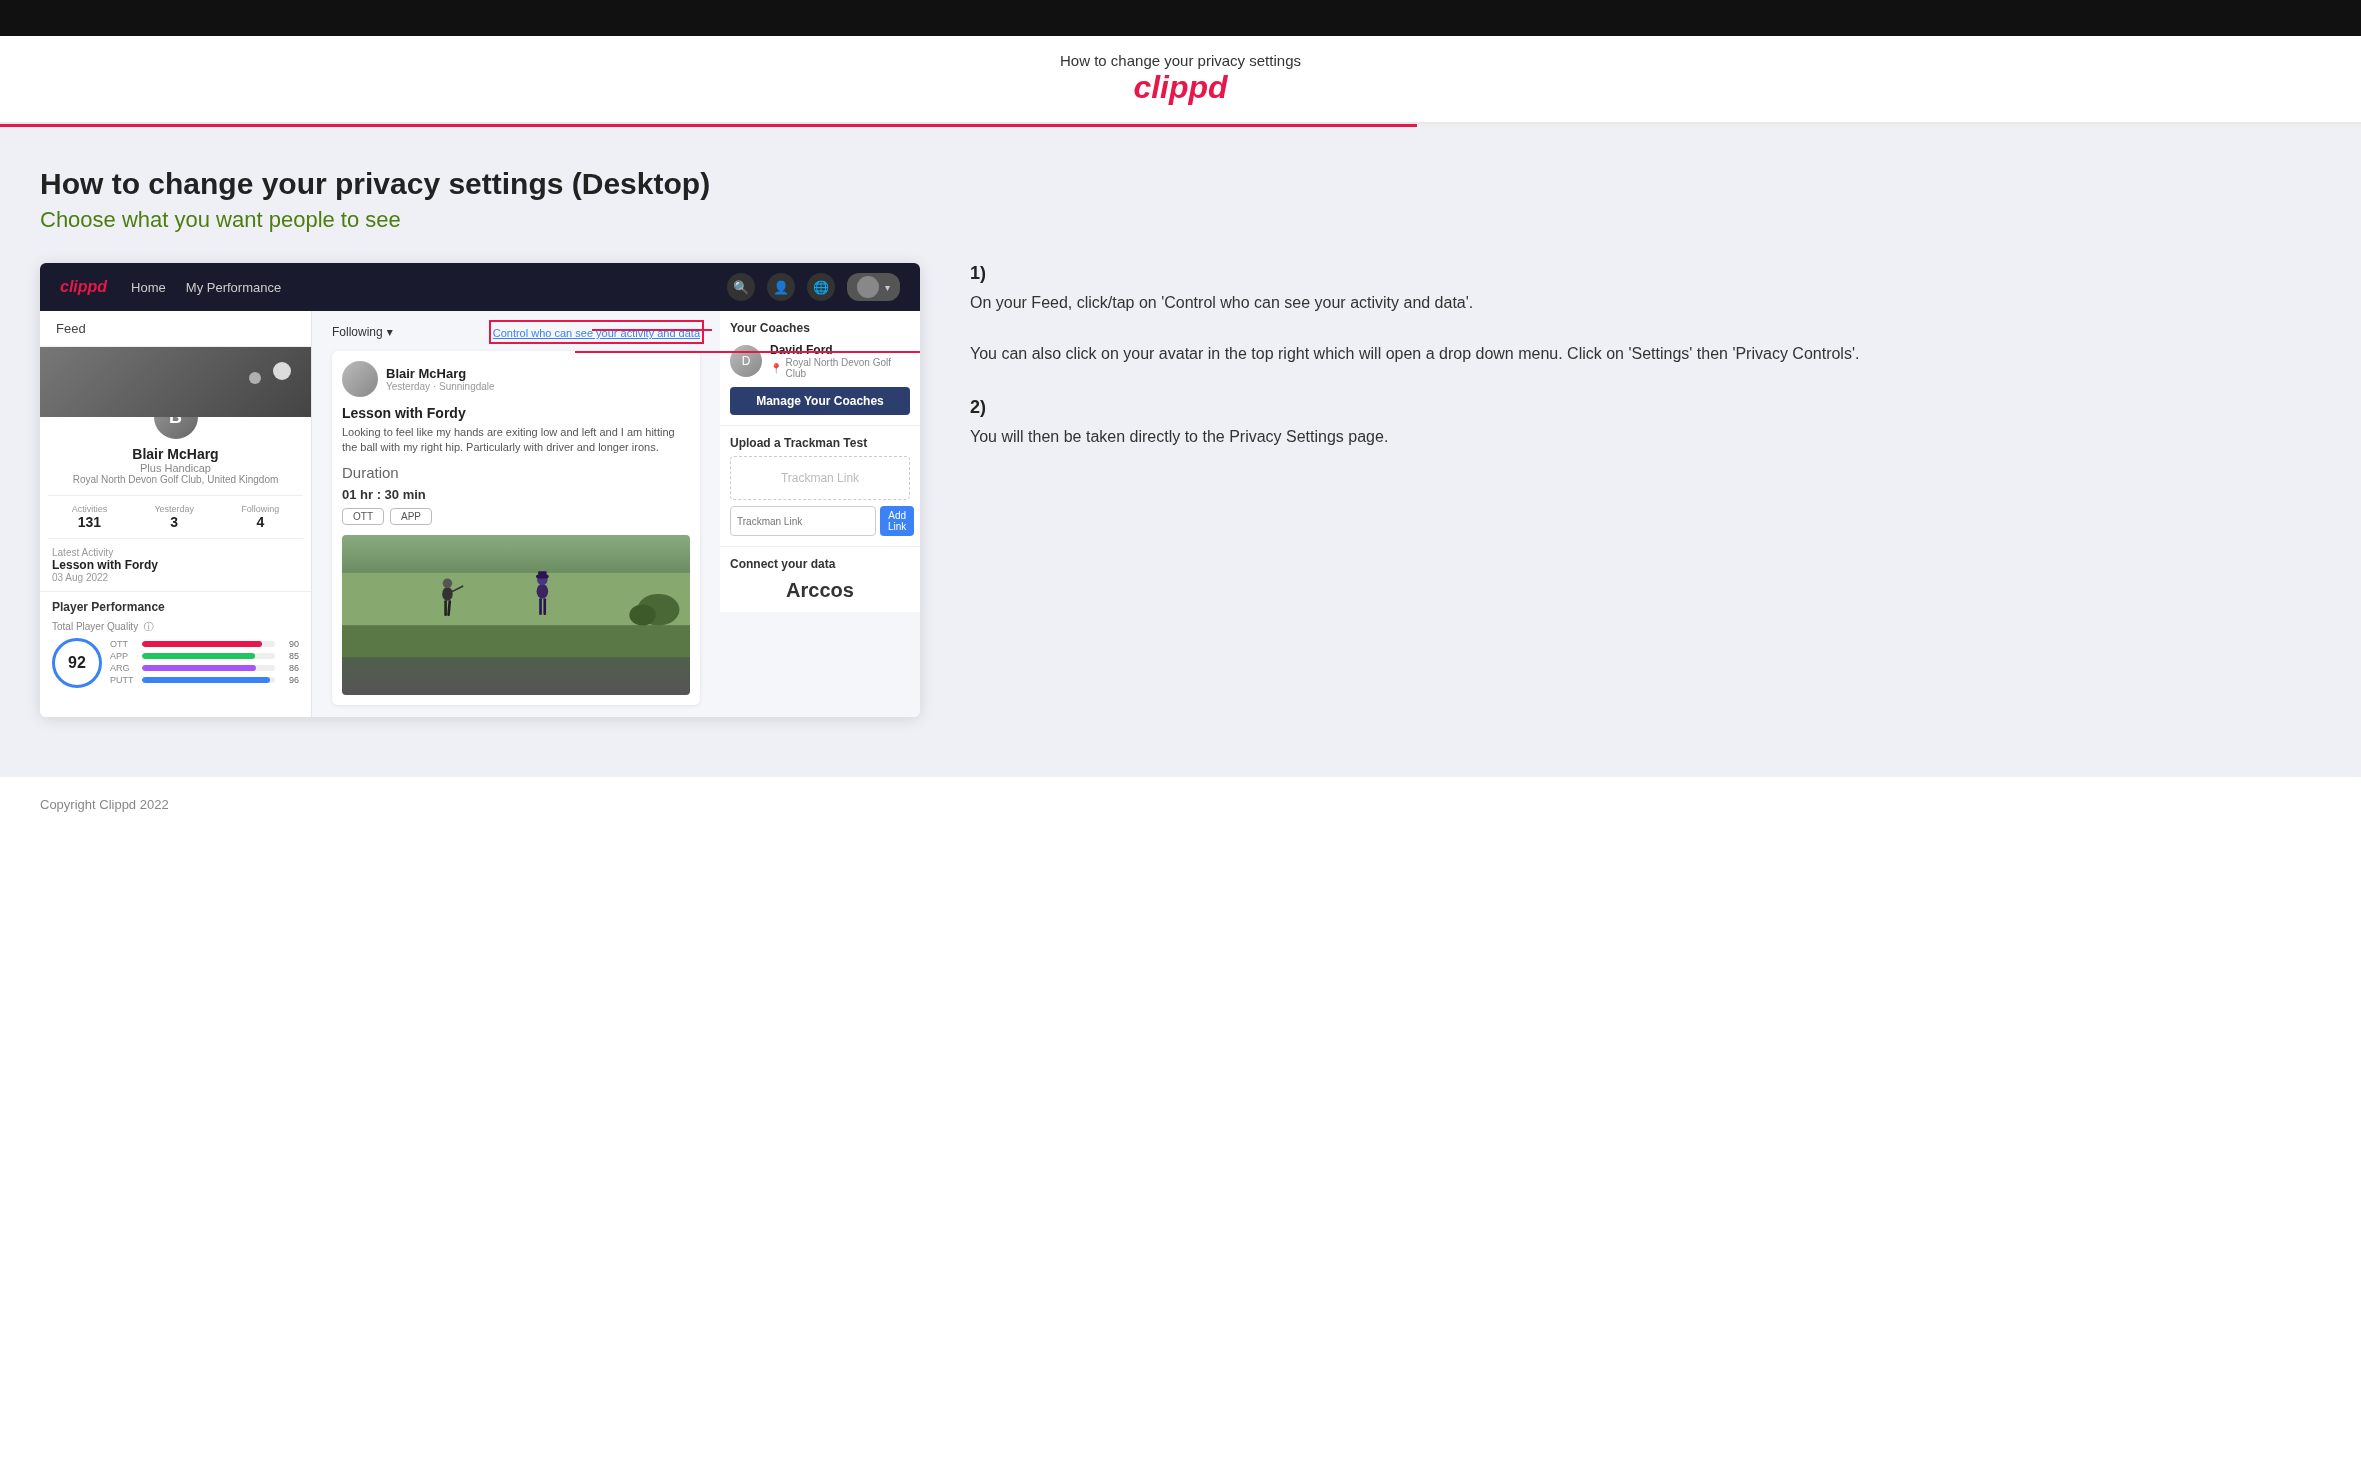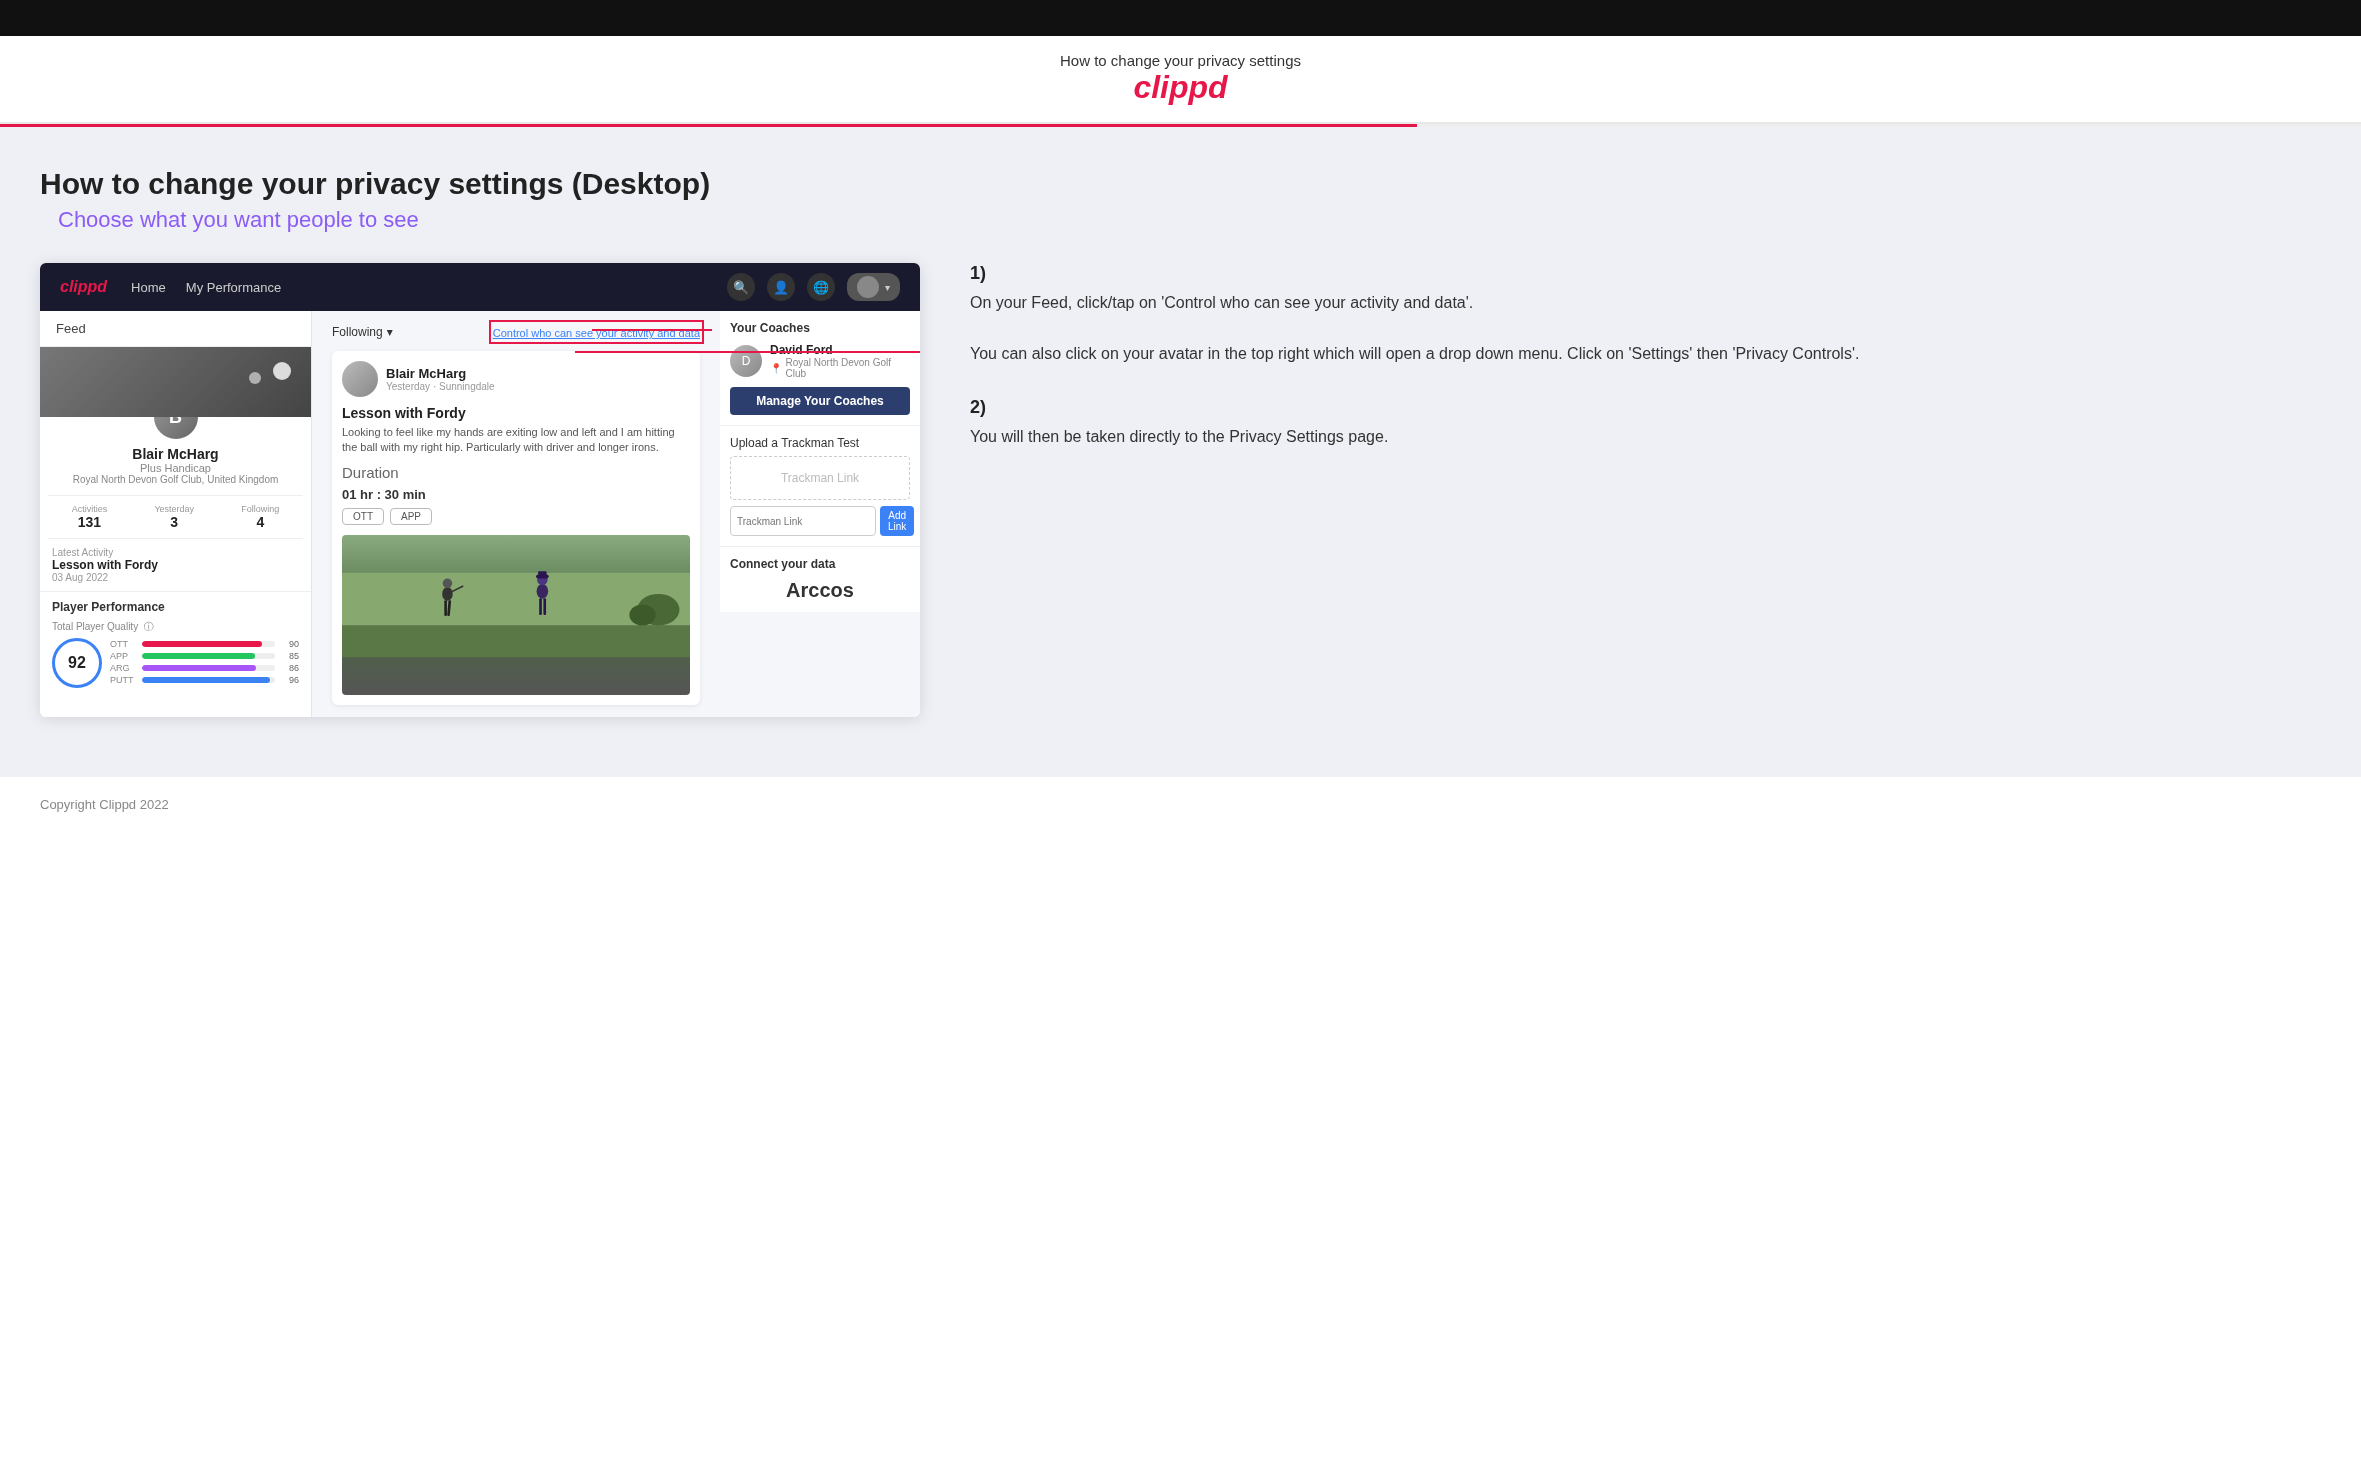--- a/index.html
+++ b/index.html
@@ -42,23 +42,22 @@
     }
 
     .page-heading {
       font-size: 30px;
       font-weight: 700;
       color: #222;
       margin-bottom: 6px;
     }
     .page-subheading {
       font-size: 22px;
-      color: #8b5cf6;
+      color: #4d7c0f;
       margin-bottom: 30px;
-      margin-left: 18px;
     }
 
     
     .demo-layout {
       display: flex;
       gap: 40px;
       align-items: flex-start;
     }
 
     
@@ -471,21 +470,21 @@
       cursor: pointer;
       text-align: center;
     }
     .trackman-card {
       background: #fff;
       border-bottom: 1px solid #eee;
       padding: 10px;
     }
     .trackman-title {
       font-size: 12px;
-      font-weight: 400;
+      font-weight: 700;
       color: #333;
       margin-bottom: 6px;
     }
     .trackman-input-box {
       border: 1px dashed #ccc;
       border-radius: 4px;
       padding: 14px 8px;
       text-align: center;
       color: #bbb;
       font-size: 12px;

